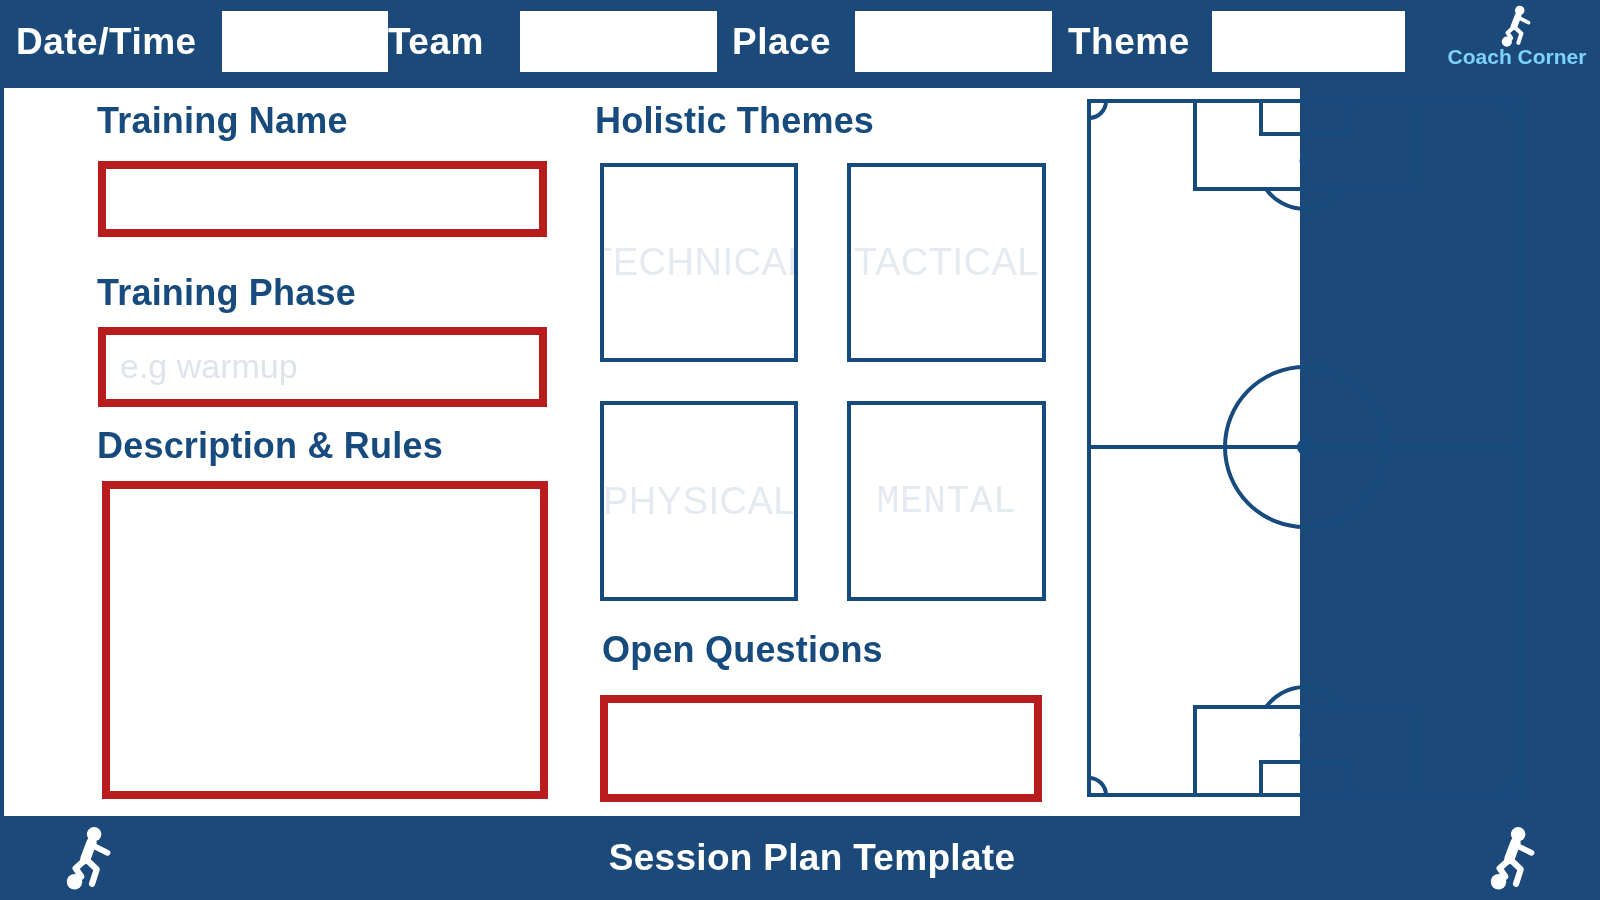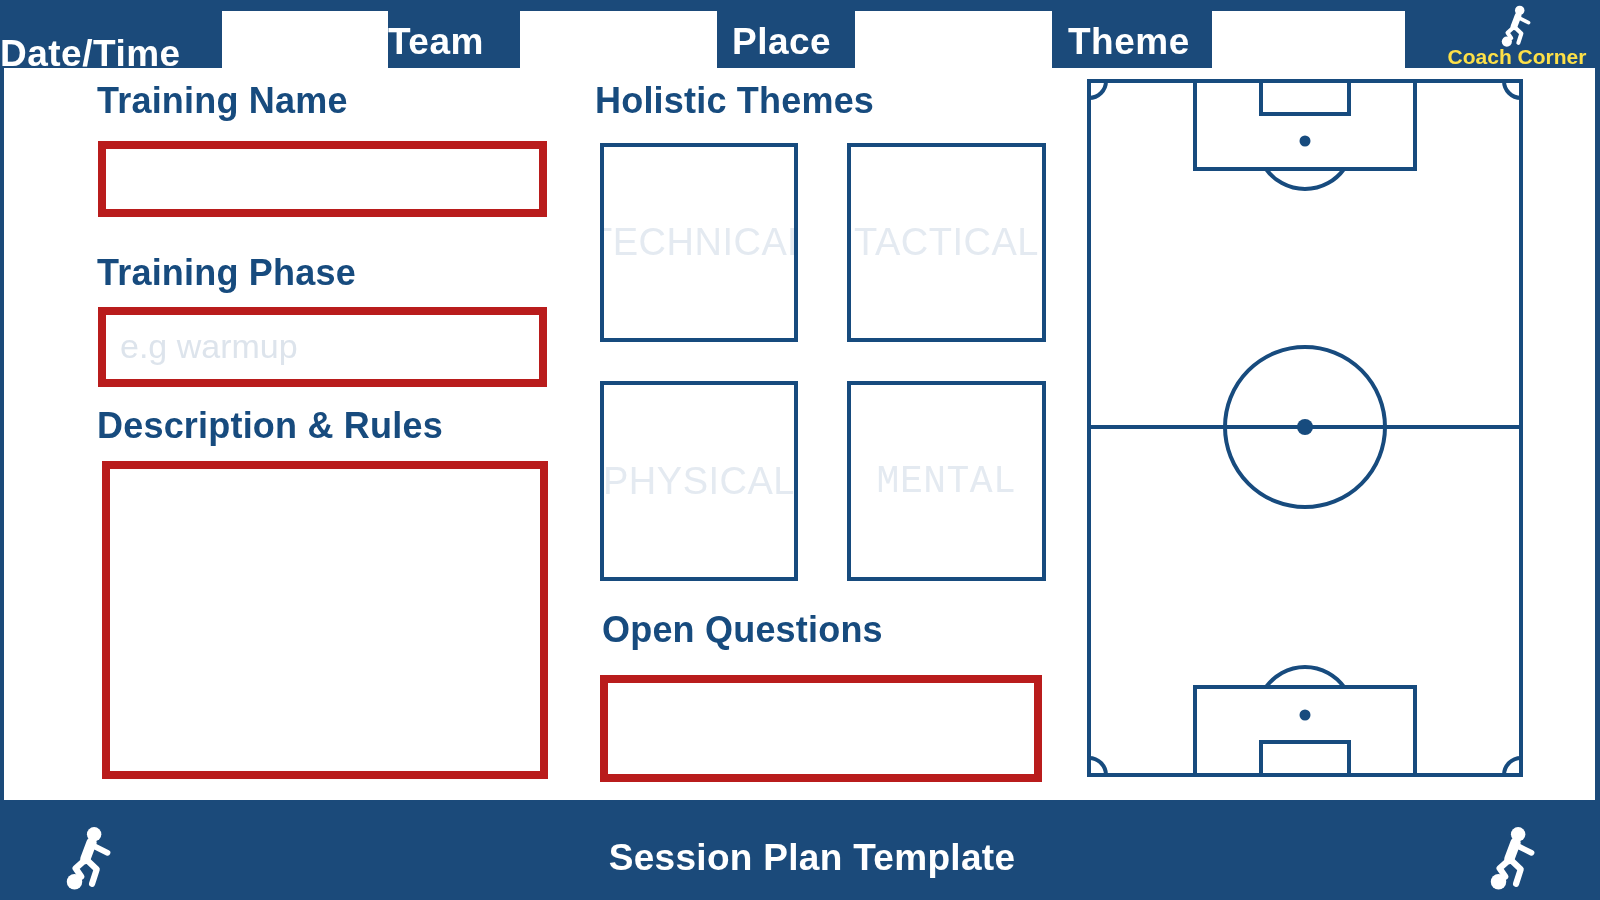--- a/index.html
+++ b/index.html
@@ -5,37 +5,37 @@
   * { margin:0; padding:0; box-sizing:border-box; }
   html,body { width:1600px; height:900px; }
   body { font-family:"Liberation Sans", sans-serif; background:#1B4A7A; position:relative; overflow:hidden; }
 
   .page { position:absolute; inset:0; width:1600px; height:900px; background:#1B4A7A; }
 
   
   .topbar { position:absolute; left:0; top:0; width:1600px; height:84px; background:#1B4A7A; }
   .tb-label { position:absolute; top:0; height:84px; display:flex; align-items:center;
               color:#FFFFFF; font-size:37px; font-weight:600; letter-spacing:.5px; }
-  .tb-label.l1 { left:0;margin-top:12px; }
+  .tb-label.l1 { left:16px; }
   .tb-label.l2 { left:388px; }
   .tb-label.l3 { left:732px; }
   .tb-label.l4 { left:1068px; }
   .tb-input { position:absolute; top:11px; height:61px; background:#FFFFFF; border:none;
               font-size:30px; color:#174B7E; padding:0 10px; font-family:inherit; }
   .tb-input.f1 { left:222px; width:166px; }
   .tb-input.f2 { left:520px; width:197px; }
   .tb-input.f3 { left:855px; width:197px; }
   .tb-input.f4 { left:1212px; width:193px; }
   .brand { position:absolute; right:18px; top:5px; width:130px; height:76px;
            display:flex; flex-direction:column; align-items:center; justify-content:flex-start; }
   .brand svg { width:34px; height:42px; }
-  .brand-name { color:#fde047; font-size:21px; font-weight:600; margin-top:-2px; white-space:nowrap; }
+  .brand-name { color:#7dd3fc; font-size:21px; font-weight:600; margin-top:-2px; white-space:nowrap; }
 
   
-  .panel { position:absolute; left:4px; top:68px; width:1591px; height:732px; background:#FFFFFF; }
+  .panel { position:absolute; left:4px; top:88px; width:1296px; height:732px; background:#FFFFFF; }
 
   .heading { position:absolute; color:#174B7E; font-size:36px; font-weight:700;
              letter-spacing:.2px; white-space:nowrap; }
   .h-training-name   { left:93px;  top:12px; }
   .h-training-phase  { left:93px;  top:184px; }
   .h-description     { left:93px;  top:337px; }
   .h-holistic        { left:591px; top:12px; }
   .h-open-questions  { left:598px; top:541px;text-align:center; }
 
   .field { position:absolute; background:#FFFFFF; border:8px solid #b91c1c;

